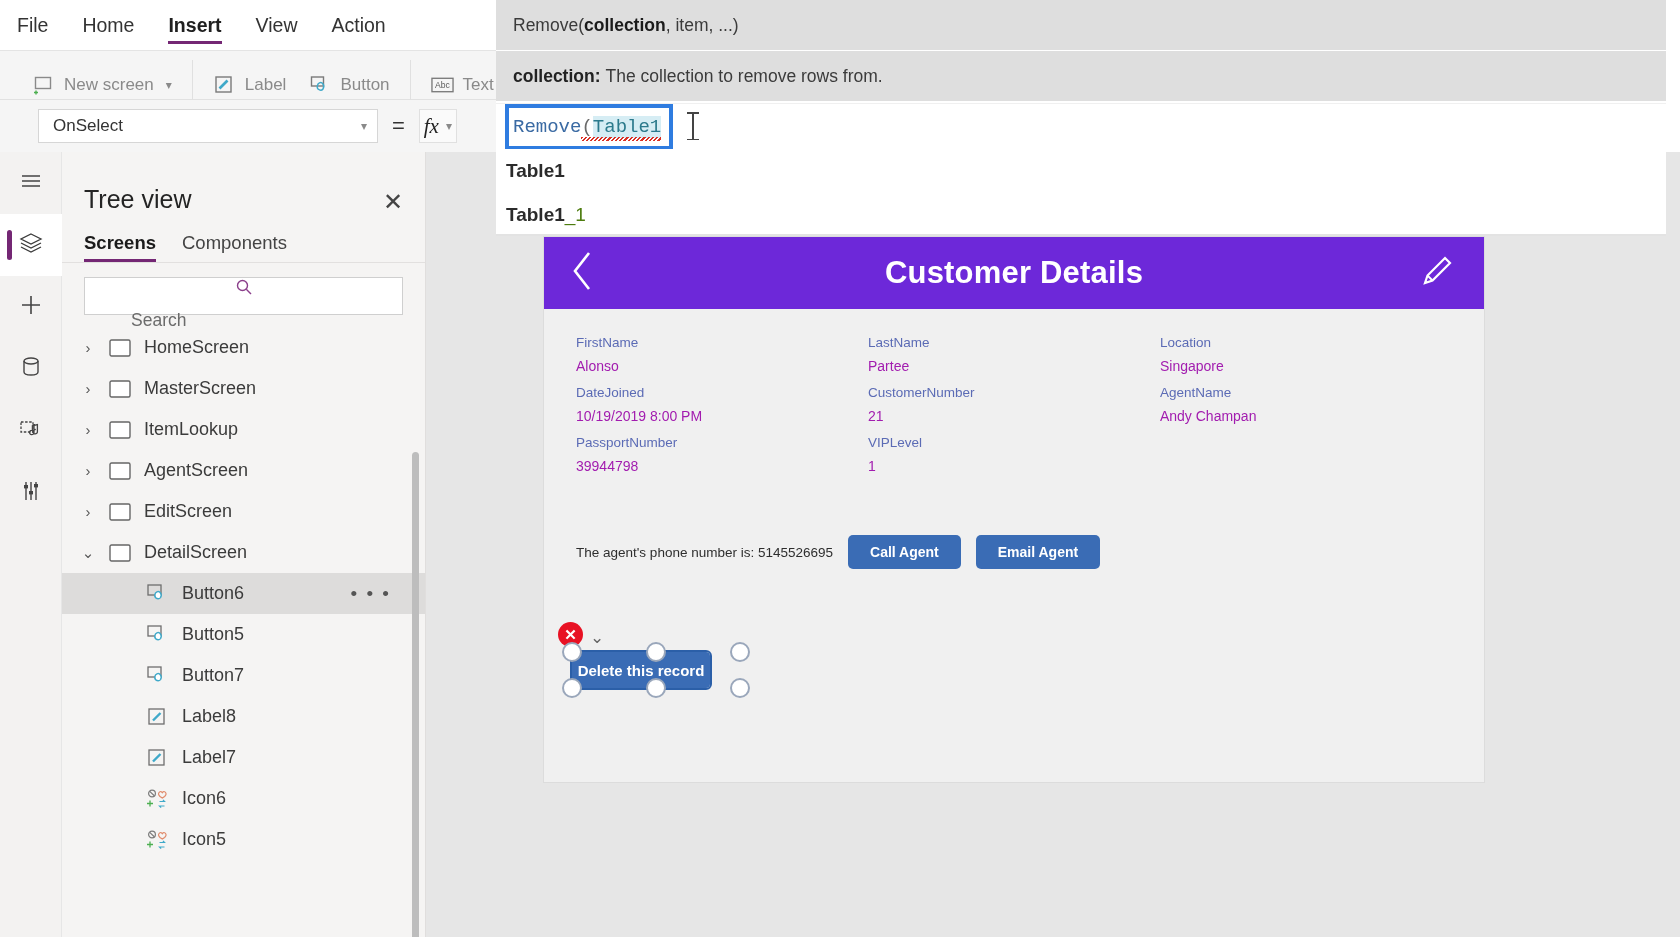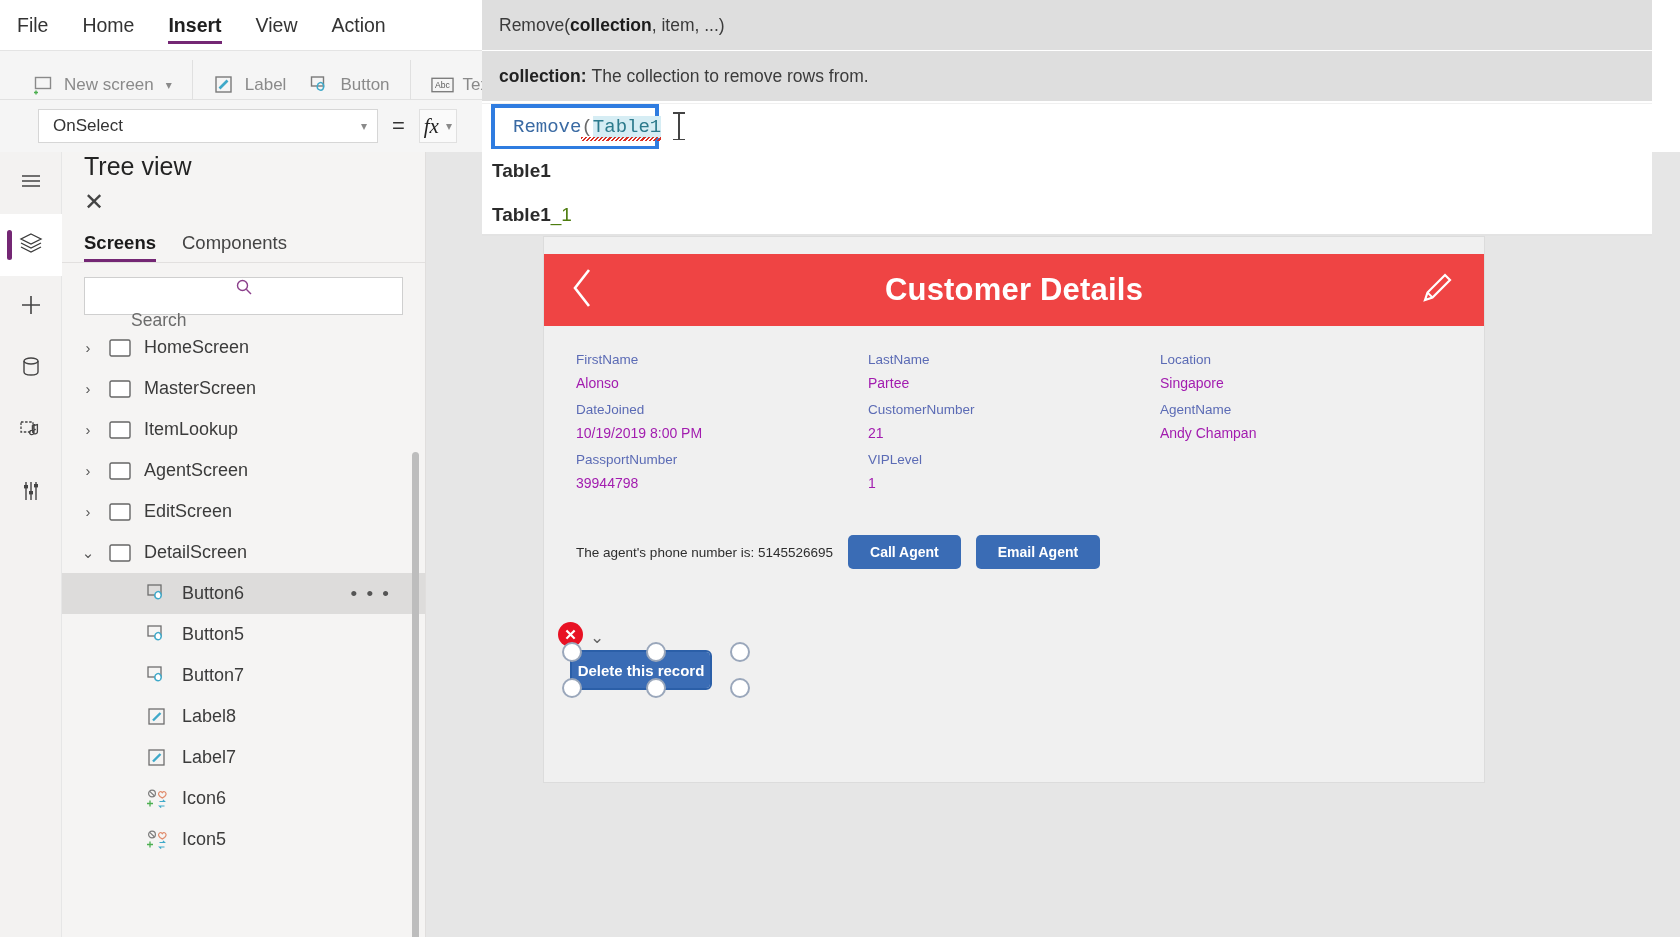--- a/index.html
+++ b/index.html
@@ -56,21 +56,21 @@
   }
   .equals { font-size: 22px; color: #333; margin: 0 14px; font-weight: 500; }
   .fx-box {
     width: 38px; height: 34px; background: #fafafa; border: 1px solid #e0e0e0;
     display: flex; align-items: center; justify-content: center; gap: 4px;
     font-family: "Liberation Serif", serif; font-style: italic; font-size: 21px; color: #222;
   }
 
   
   .intelli {
-    position: absolute; left: 482px; top: 0; width: 1170px; height: 236px;
+    position: absolute; left: 496px; top: 0; width: 1170px; height: 236px;
     background: #ffffff; z-index: 30;
   }
   .intelli-sig {
     position: absolute; left: 0; top: 0; width: 1170px; height: 50px;
     background: #dedede; display: flex; align-items: center; padding-left: 17px;
     font-size: 17.5px; color: #3b3b3b;
   }
   .intelli-desc {
     position: absolute; left: 0; top: 51px; width: 1170px; height: 50px;
     background: #dedede; display: flex; align-items: center; padding-left: 17px;
@@ -79,21 +79,21 @@
   .intelli-desc .lbl { font-weight: bold; color: #222; margin-right: 5px; }
   .intelli-sig .arg-bold { font-weight: bold; color: #1b1b1b; }
 
   .editor-row {
     position: absolute; left: 0; top: 103px; width: 1170px; height: 46px;
     background: #ffffff; border-top: 1px solid #f0f0f0;
   }
   .formula-input {
     position: absolute; left: 9px; top: 0px; width: 168px; height: 46px;
     border: 4px solid #2f7ce0; background: #ffffff;
-    display: flex; align-items: center; padding-left: 18px;
+    display: flex; align-items: center; padding-left: 4px;
   }
   .ftok { font-family: "Liberation Mono", monospace; font-size: 19px; }
   .ftok.fn { color: #3a6aa3; }
   .ftok.paren { color: #6b6b6b; position: relative; }
   .ftok.tbl {
     color: #2c7a8c; background: #d6edf4; position: relative;
   }
   .squiggle { position: relative; }
   .squiggle::after {
     content: ""; position: absolute; left: 0; right: 0; bottom: -3px; height: 4px;
@@ -131,23 +131,22 @@
     content: ""; position: absolute; left: 7px; top: 16px; width: 5px; height: 30px;
     background: #742774; border-radius: 3px;
   }
 
   
   .tree {
     position: absolute; left: 62px; top: 152px; width: 364px; height: 785px;
     background: #f5f4f3; border-right: 1px solid #e0dedd; overflow: hidden;
   }
   .tree-head {
-    height: 62px; display: flex; align-items: flex-start; justify-content: space-between;
+    height: 62px; display: flex; align-items: flex-end; justify-content: space-between;
     padding: 0 22px 0 22px;
-    flex-direction: column;
   }
   .tree-title { font-size: 25px; color: #242424; }
   .tree-close { font-size: 24px; color: #444; cursor: default; line-height: 1; }
   .tree-tabs { display: flex; gap: 26px; padding: 0 22px; height: 48px; align-items: flex-end; }
   .tree-tab {
     font-size: 18.5px; color: #444; padding-bottom: 8px; position: relative; cursor: default; margin-top: 12px;
   }
   .tree-tab.active { font-weight: bold; color: #1b1b1b; }
   .tree-tab.active::after {
     content: ""; position: absolute; left: 0; right: 0; bottom: 0; height: 3px; background: #742774;
@@ -185,22 +184,22 @@
   
   .canvas {
     position: absolute; left: 426px; top: 152px; right: 0; bottom: 0;
     background: #e6e6e6;
   }
   .phone {
     position: absolute; left: 118px; top: 85px; width: 940px; height: 545px;
     background: #f0f0f0; box-shadow: 0 0 0 1px #dcdcdc;
   }
   .ph-header {
-    height: 72px; background: #ef4444; display: flex; align-items: center;
-    justify-content: center; position: relative; margin-top: 17px;
+    height: 72px; background: #6d28d9; display: flex; align-items: center;
+    justify-content: center; position: relative;
   }
   .ph-title { color: #ffffff; font-size: 31px; font-weight: bold; letter-spacing: .2px; }
   .ph-back { position: absolute; left: 24px; top: 50%; transform: translateY(-50%); }
   .ph-edit { position: absolute; right: 26px; top: 50%; transform: translateY(-50%); }
 
   .fields { padding: 26px 32px 0 32px; }
   .frow { display: flex; }
   .fcell { width: 33.33%; margin-bottom: 11px; }
   .flabel { font-size: 13.5px; color: #5b6bb5; margin-bottom: 8px; }
   .fvalue { font-size: 14px; color: #a21caf; }

